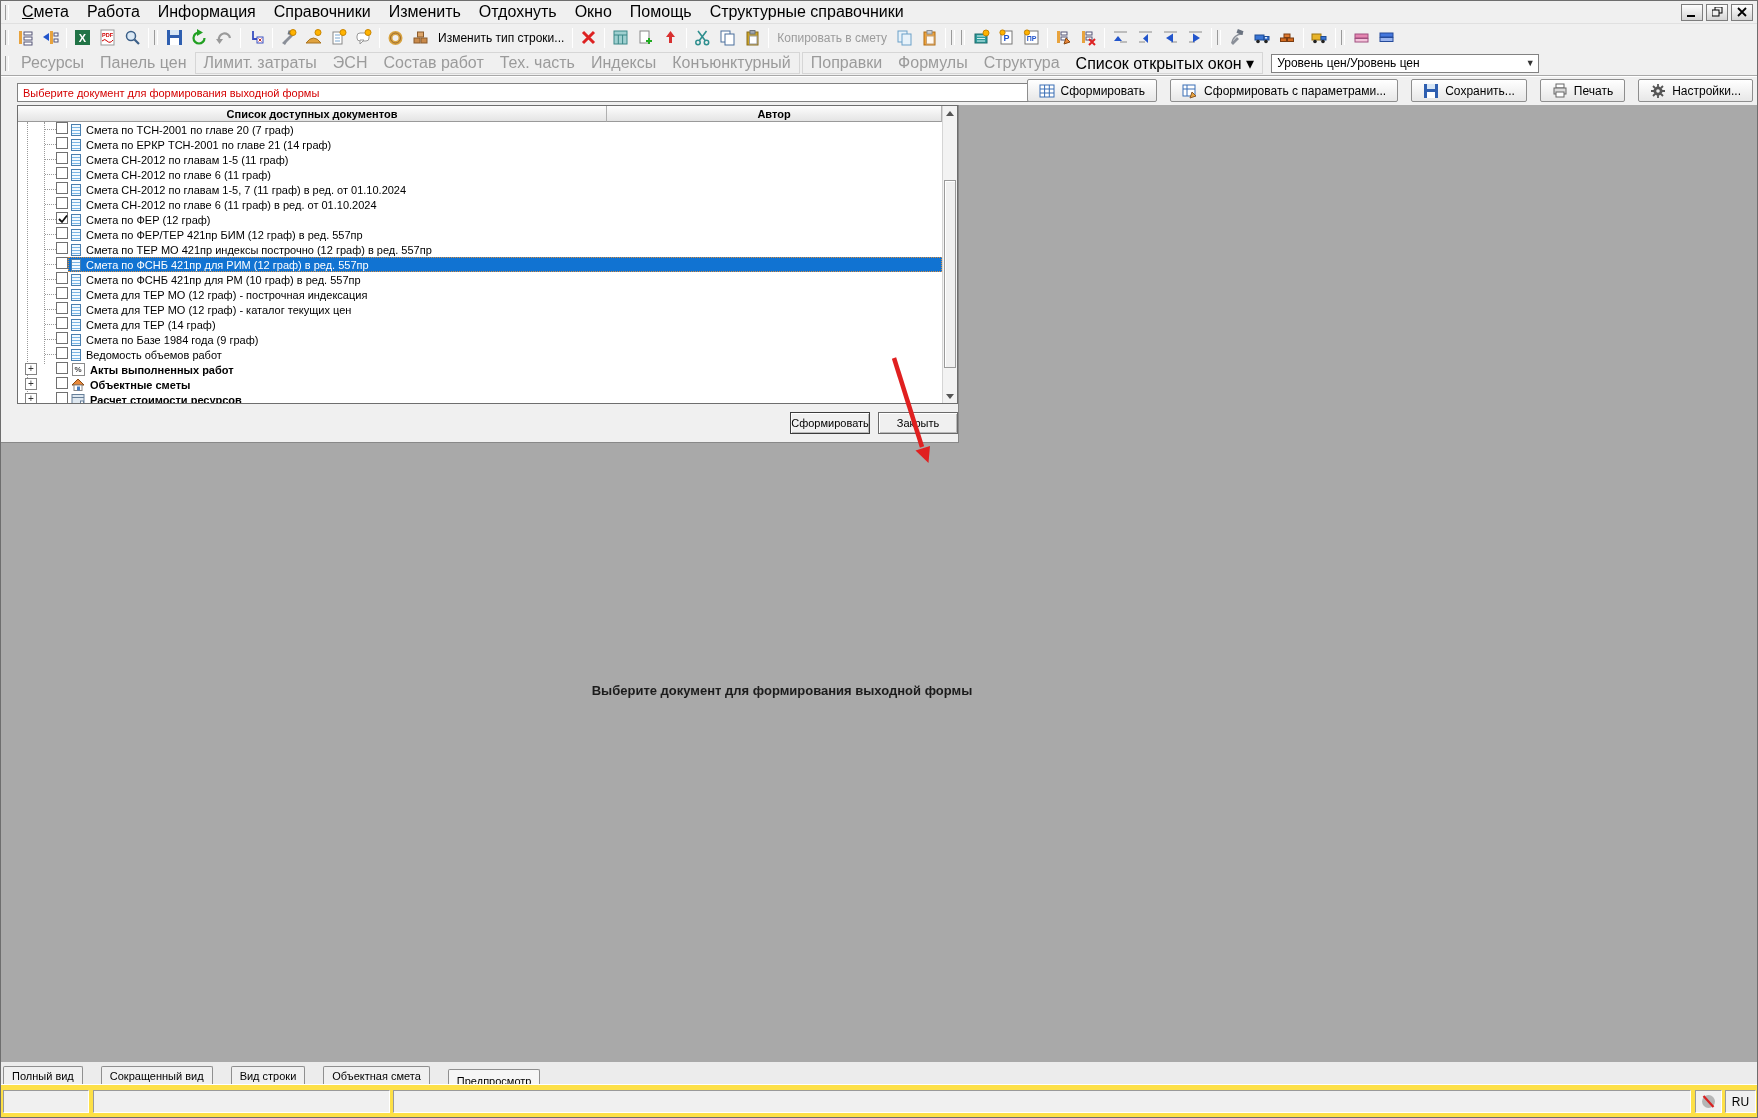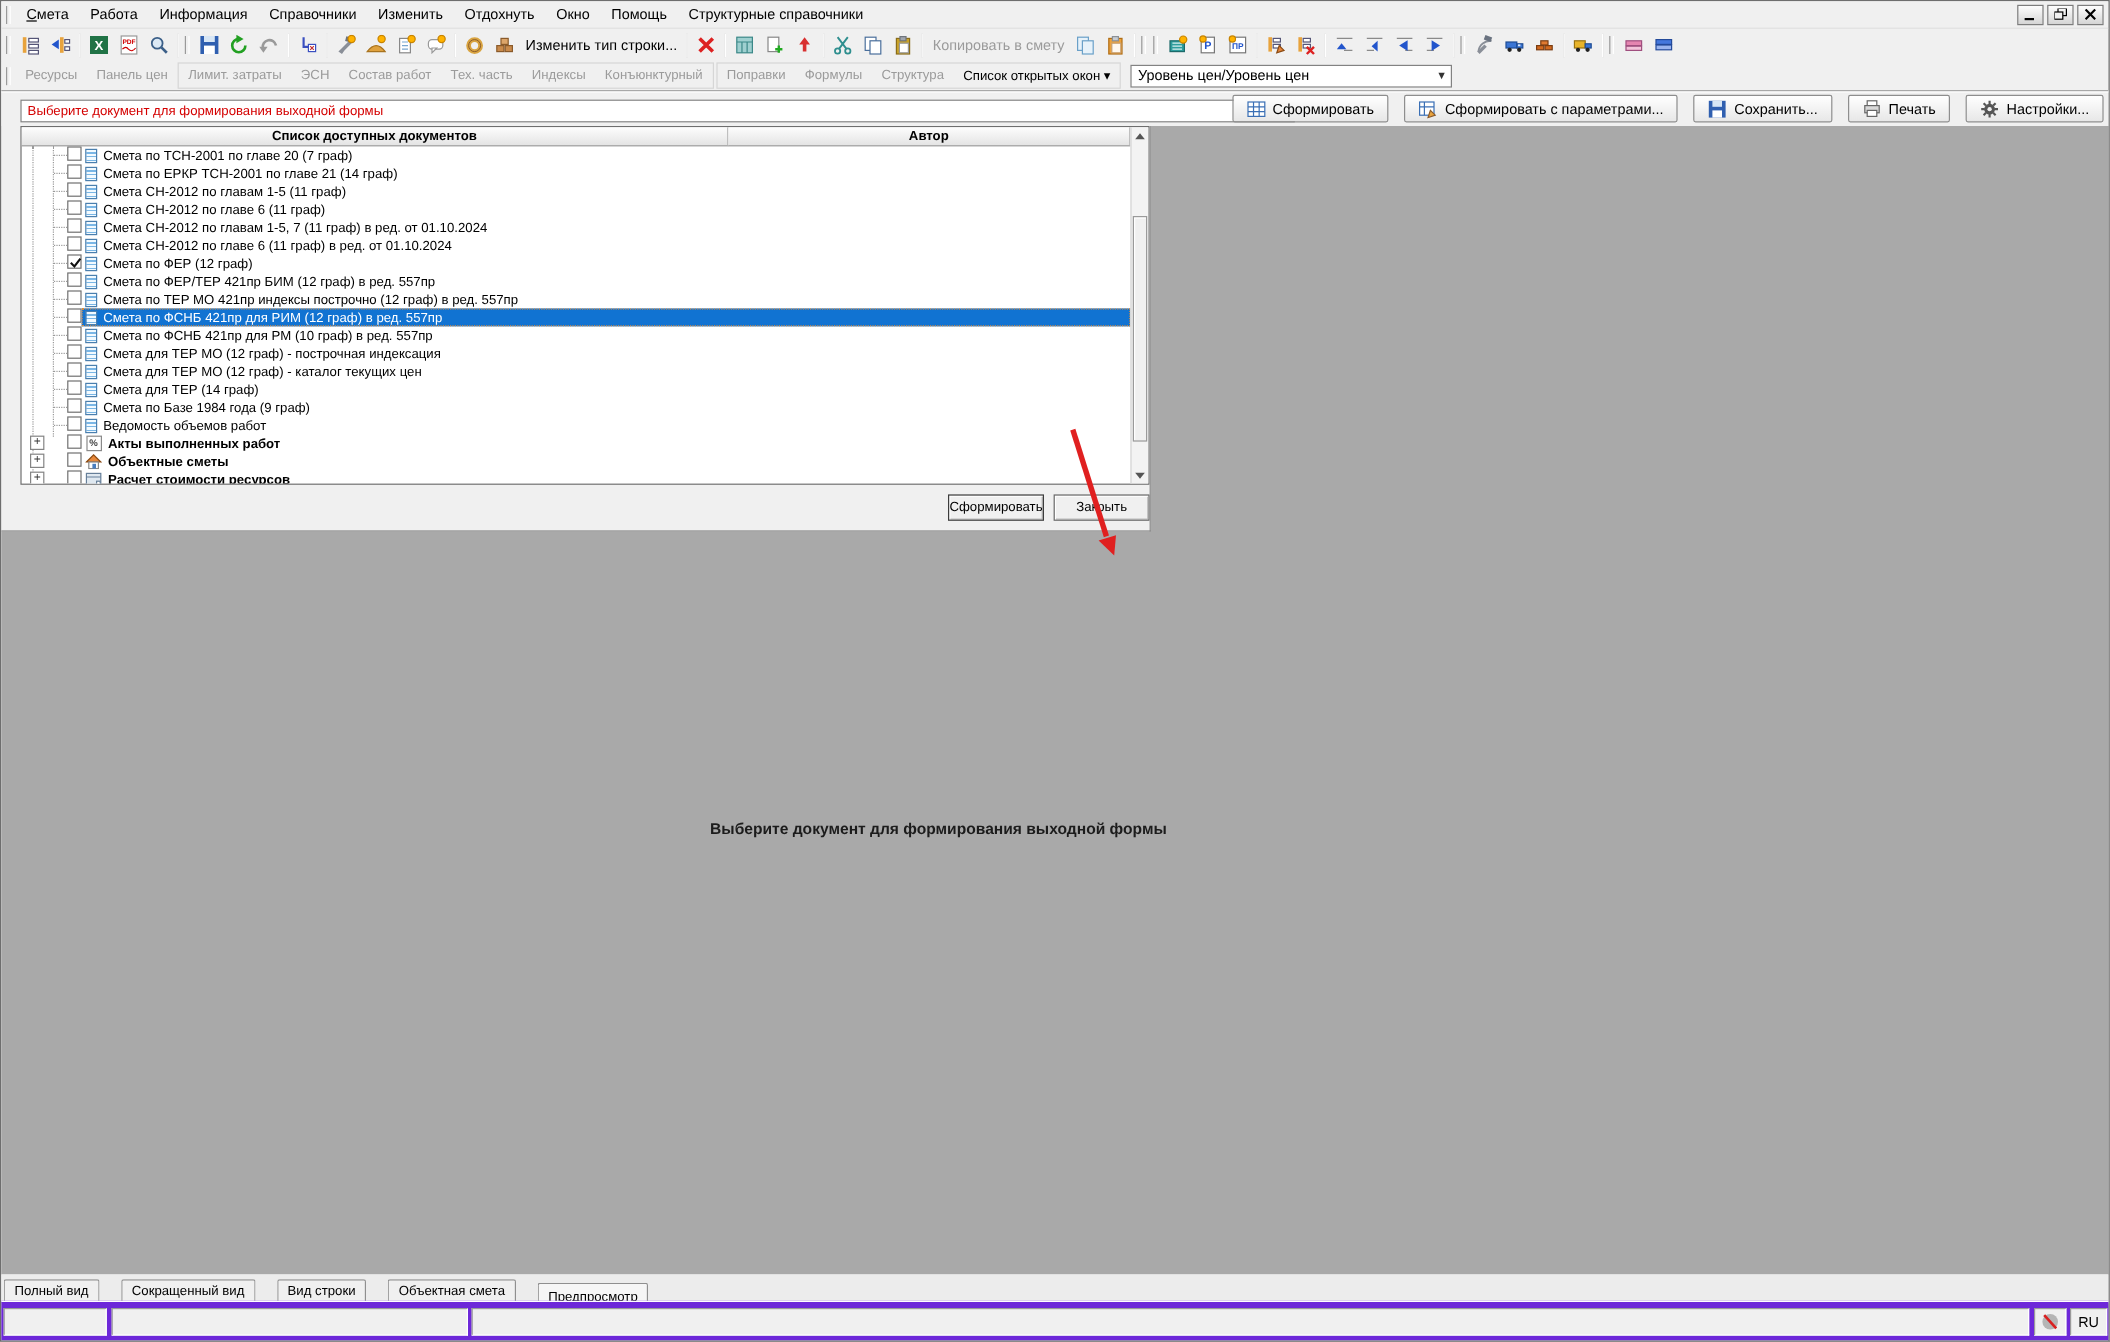--- a/index.html
+++ b/index.html
@@ -2,35 +2,35 @@
 <html><head>
 <meta charset="utf-8">
 <style>
   html,body{margin:0;padding:0;background:#666;}
   *{box-sizing:border-box;}
   .window{position:relative;width:1758px;height:1118px;background:#f0f0f0;border:1px solid #6e6e6e;
     font-family:"Liberation Sans","DejaVu Sans",sans-serif;font-size:11px;color:#000;overflow:hidden;}
   
   .menubar{height:22px;display:flex;align-items:center;background:#f0f0f0;padding-left:2px;}
   .grip{width:4px;height:15px;border-left:1px solid #9a9a9a;border-right:1px solid #fff;margin:0 4px 0 2px;}
-  .menu-item{padding:3px 9px;font-size:12px;cursor:default;}
+  .menu-item{padding:3px 9px;font-size:16px;cursor:default;}
   .menu-item u{text-decoration:underline;}
   .win-controls{margin-left:auto;display:flex;gap:3px;padding-right:4px;}
   .win-btn{width:22px;height:17px;border:1px solid #7d7d7d;background:linear-gradient(#fefefe,#d5d5d5);
     display:flex;align-items:center;justify-content:center;}
   
   .toolbar{height:28px;background:#f0f0f0;display:flex;align-items:center;padding-left:2px;border-top:1px solid #e0e0e0;}
   .tb{width:25px;height:24px;display:flex;align-items:center;justify-content:center;flex:none;}
   .tb svg{display:block;}
   .tb-sep{width:1px;height:20px;background:#c3c3c3;border-right:1px solid #fff;margin:0 3px;flex:none;}
   .tb-label{padding:0 5px;font-size:12px;white-space:nowrap;}
   .tb-label.disabled{color:#9b9b9b;}
   
   .tabrow{height:24px;background:#f0f0f0;display:flex;align-items:center;padding-left:2px;}
-  .vtab{padding:4px 8px;color:#9b9b9b;font-size:11px;white-space:nowrap;}
+  .vtab{padding:4px 8px;color:#9b9b9b;font-size:16px;white-space:nowrap;}
   .vtab.black{color:#000;}
   .chunk{display:flex;align-items:center;border:1px solid #d6d6d6;height:22px;margin-right:2px;}
   .combo{background:#fff;border:1px solid #828282;display:flex;align-items:center;padding-left:5px;}
   .combo .caret{margin-left:auto;width:16px;text-align:center;color:#333;font-size:9px;}
   .price-combo{width:268px;height:19px;margin-left:6px;font-size:12px;gap:26px;}
   
   .formstrip{position:absolute;left:0;top:74px;width:1758px;height:30px;background:#f0f0f0;
     border-top:1px solid #a8a8a8;box-shadow:inset 0 1px 0 #fff;}
   .doc-combo{position:absolute;left:16px;top:7px;width:1062px;height:19px;color:#d40000;font-size:11px;}
   .form-buttons{position:absolute;right:6px;top:3px;display:flex;gap:13px;}
@@ -83,21 +83,21 @@
     display:flex;align-items:center;justify-content:center;font-family:inherit;}
   .dlg-btn.default{border-color:#3c3c3c;}
   .arrow-overlay{position:absolute;left:868px;top:348px;z-index:10;pointer-events:none;}
   
   .bottom-tabs{position:absolute;left:0;top:1061px;width:1758px;height:24px;background:#ececec;
     border-bottom:1px solid #c2c2c2;display:flex;align-items:flex-end;padding-left:2px;}
   .btab{height:19px;padding:3px 8px 2px;background:#f0f0f0;border:1px solid #8f8f8f;border-bottom:none;
     border-radius:2px 2px 0 0;margin-right:18px;font-size:11px;white-space:nowrap;}
   .btab.active{height:16px;padding-top:5px;background:#f6f6f6;}
   
-  .statusbar{position:absolute;left:0;bottom:0;width:1758px;height:33px;background:#6d28d9;border-top:1px solid #fff;}
+  .statusbar{position:absolute;left:0;bottom:0;width:1758px;height:33px;background:#fde047;border-top:1px solid #fff;}
   .panel{position:absolute;top:5px;height:23px;background:#f0f0f0;border:1px solid;
     border-color:#9a9a9a #fff #fff #9a9a9a;display:flex;align-items:center;justify-content:center;}
   .p1{left:2px;width:86px;}
   .p2{left:92px;width:297px;}
   .p3{left:392px;width:1298px;}
   .p-icon{left:1694px;width:27px;}
   .p-lang{left:1724px;width:31px;font-size:12px;}
 </style>
 </head>
 <body>

